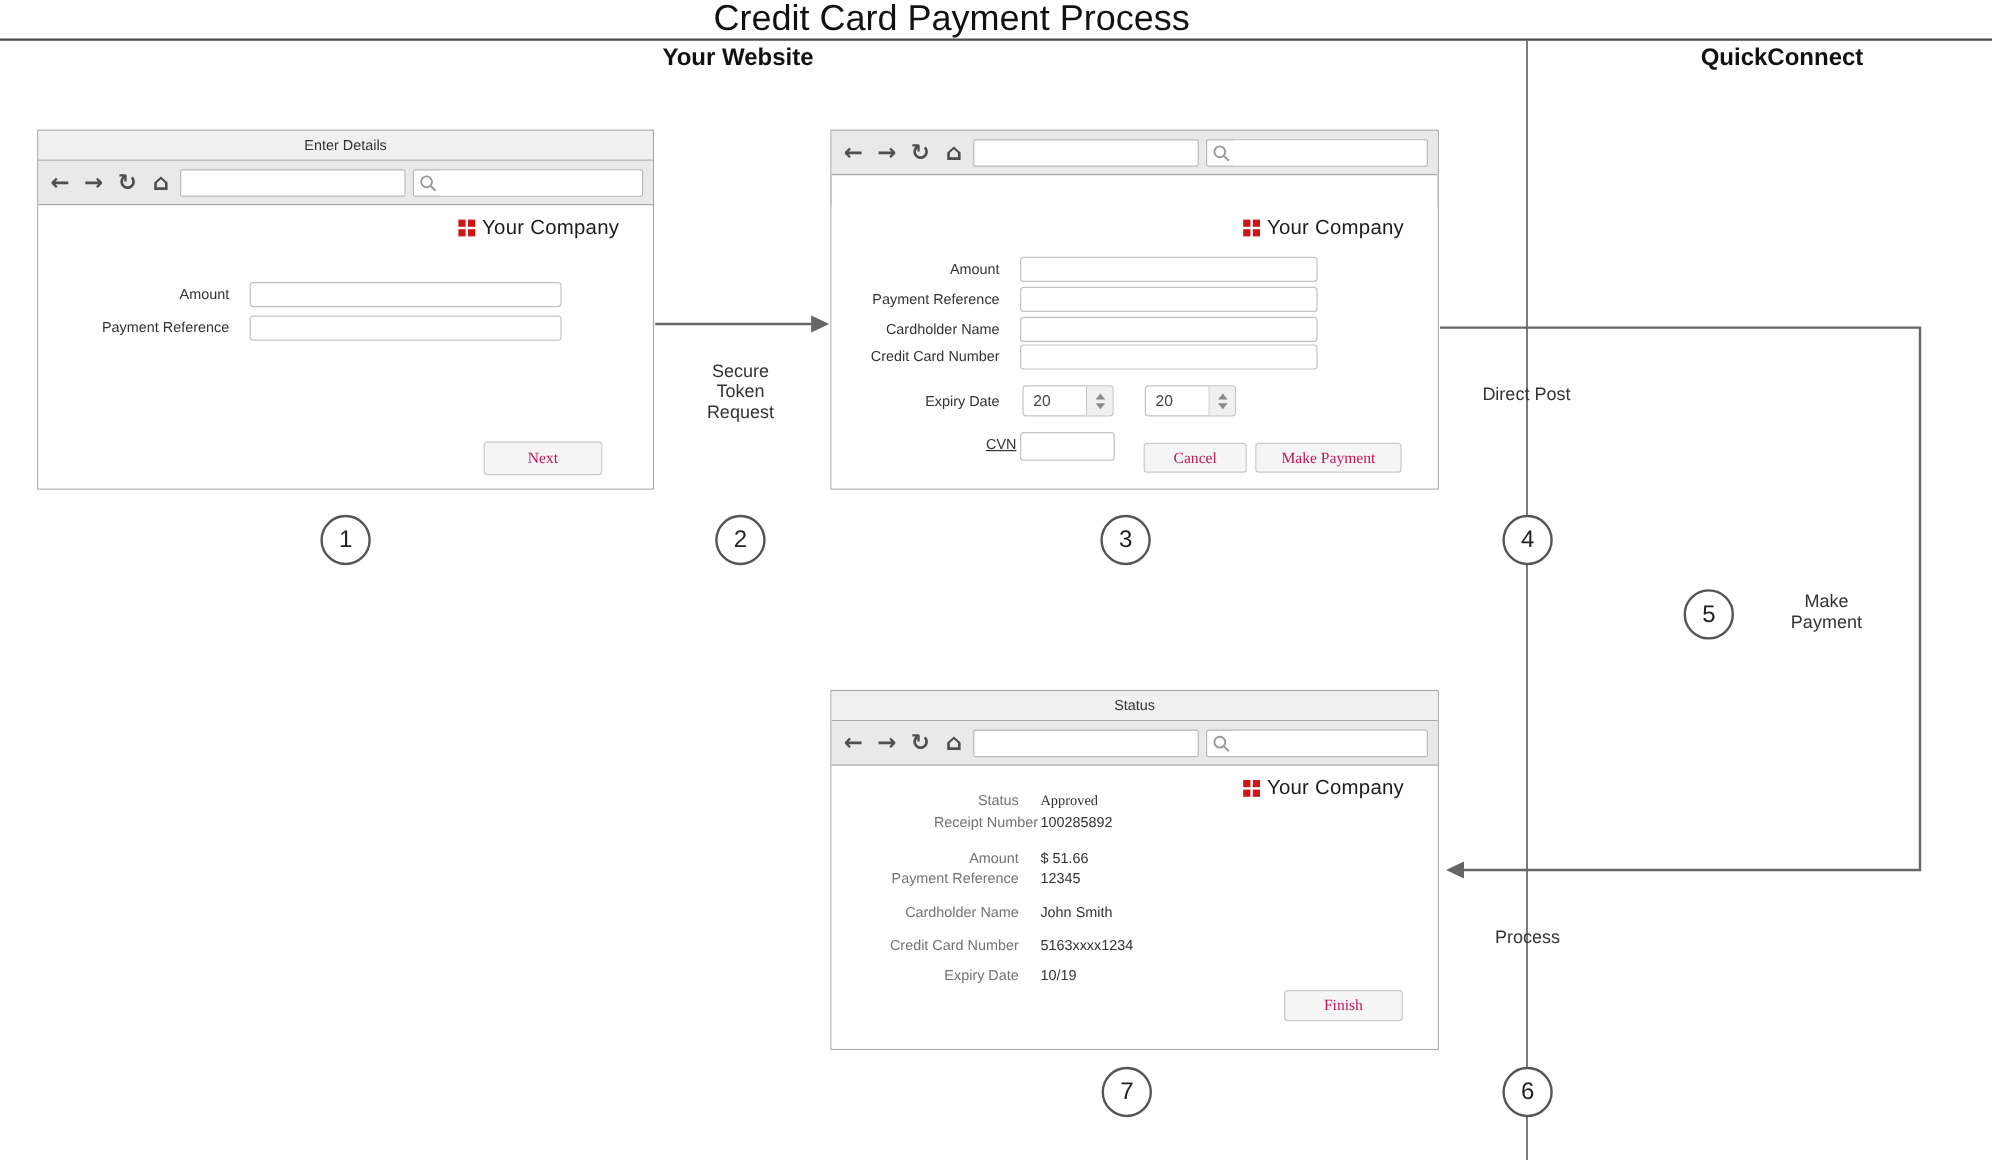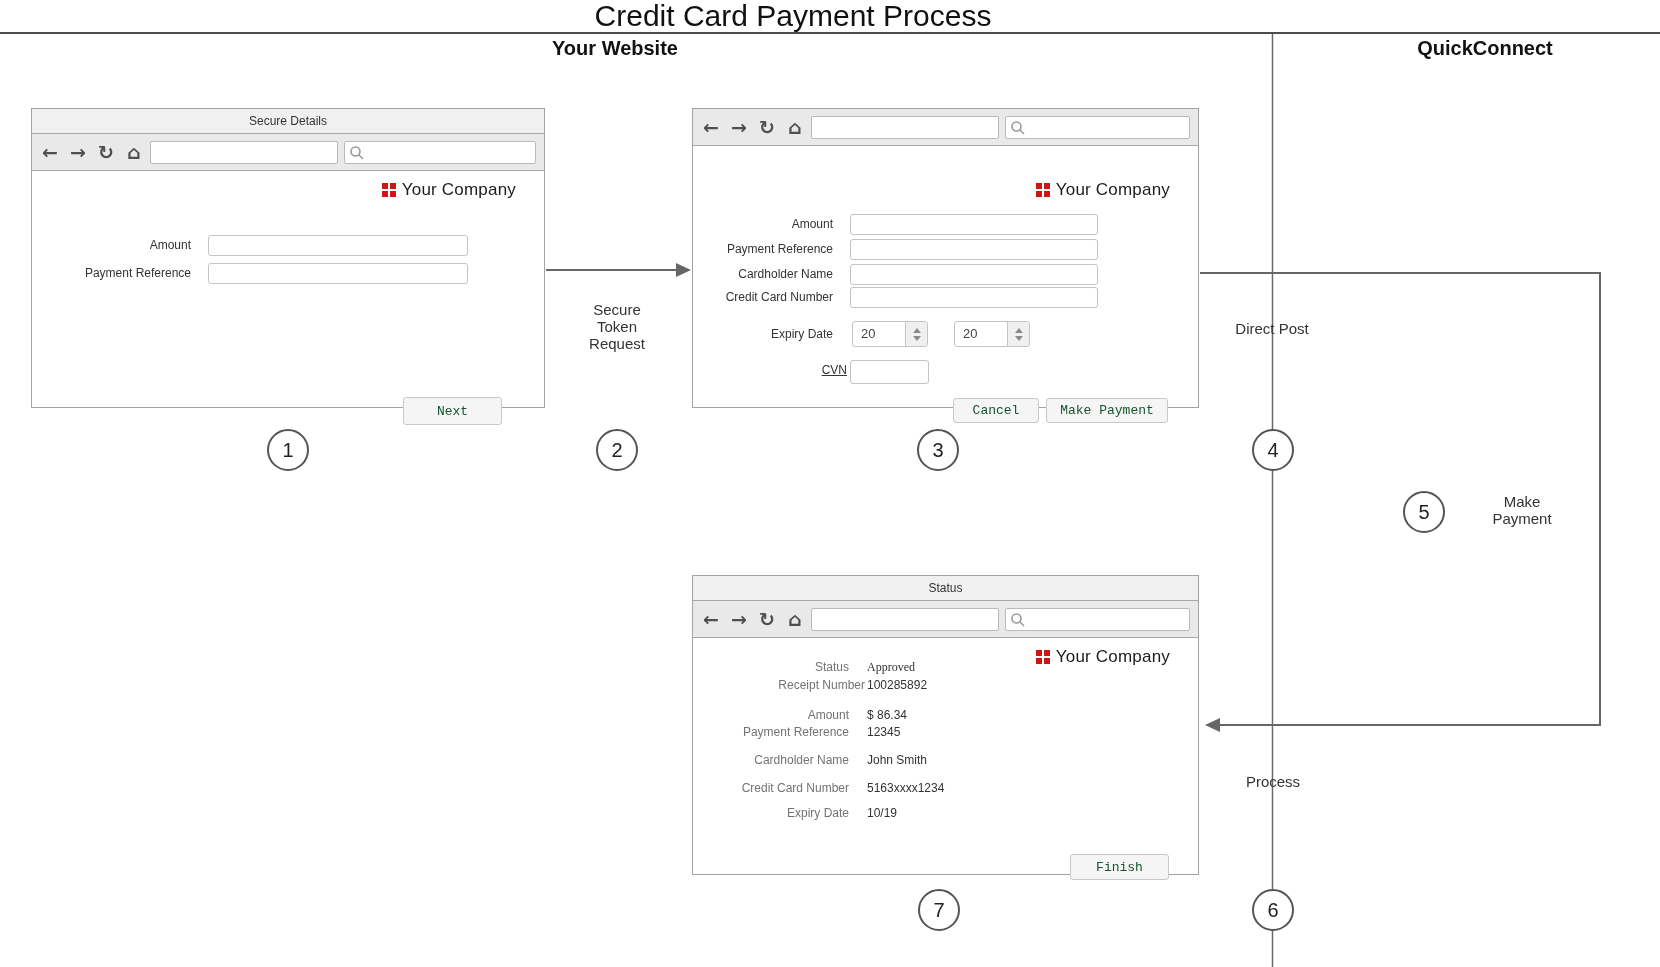--- a/index.html
+++ b/index.html
@@ -30,21 +30,21 @@
   .logo { position:absolute; right:28px; top:8px; display:flex; align-items:center; gap:6px; }
   .logo-mark { width:14px; height:14px; display:grid; grid-template-columns:6px 6px; grid-template-rows:6px 6px; gap:2px; }
   .logo-mark span { background:#cc1616; }
   .logo-text { font-size:17px; color:#1c1c1c; letter-spacing:0.2px; white-space:nowrap; }
 
   .field-label { position:absolute; height:20px; line-height:20px; font-size:12px; color:#333;
     text-align:right; white-space:nowrap; }
   .text-input { position:absolute; height:21px; background:#fff; border:1px solid #c4c4c4; border-radius:3px;
     font-size:12px; padding:0 5px; }
   .btn { position:absolute; background:#f5f5f5; border:1px solid #c9c9c9; border-radius:3px;
-    font-size:13px; color:#14532d; text-align:center; cursor:pointer; font-family:Liberation Mono, monospace;margin-top:29px; }
+    font-size:13px; color:#be185d; text-align:center; cursor:pointer; font-family:Liberation Serif, serif; }
 
   .spinner { position:absolute; height:26px; background:#fff; border:1px solid #c4c4c4; border-radius:3px; display:flex; }
   .spin-value { flex:1; font-size:13px; color:#444; padding:4px 0 0 8px; }
   .spin-btn { width:22px; border-left:1px solid #c4c4c4; background:#f0f0f0; border-radius:0 3px 3px 0;
     display:flex; flex-direction:column; align-items:center; justify-content:center; gap:3px; cursor:pointer; }
   .tri-up { width:0; height:0; border-left:4px solid transparent; border-right:4px solid transparent; border-bottom:5px solid #8a8a8a; }
   .tri-down { width:0; height:0; border-left:4px solid transparent; border-right:4px solid transparent; border-top:5px solid #8a8a8a; }
 
   .circle { position:absolute; width:42px; height:42px; border:2px solid #555; border-radius:50%;
     background:#fff; text-align:center; line-height:38px; font-size:20px; color:#222; z-index:3; }
@@ -65,21 +65,21 @@
     <polygon points="691,270 676,263 676,277" fill="#666"></polygon>
     <polyline points="1200,273 1600,273 1600,725 1219,725" fill="none" stroke="#666" stroke-width="2"></polyline>
     <polygon points="1205,725 1220,718 1220,732" fill="#666"></polygon>
   </svg>
 
   <div class="diagram-title">Credit Card Payment Process</div>
   <div class="lane-header" style="left:465px;">Your Website</div>
   <div class="lane-header" style="left:1335px;">QuickConnect</div>
 
   <div class="window" style="left:31px; top:108px; width:514px; height:300px;">
-    <div class="titlebar">Secure Details</div>
+    <div class="titlebar">Enter Details</div>
     <div class="toolbar">
       <span class="tool-icon" style="left:6px;">←</span>
       <span class="tool-icon" style="left:34px;">→</span>
       <span class="tool-icon" style="left:62px;">↻</span>
       <span class="tool-icon" style="left:90px;">⌂</span>
       <input class="addr" style="">
       <div class="search-wrap">
         <svg class="mag" width="16" height="16">
           <circle cx="6.5" cy="6.5" r="4.5" fill="none" stroke="#9a9a9a" stroke-width="1.6"></circle>
           <line x1="10" y1="10" x2="14" y2="14" stroke="#9a9a9a" stroke-width="1.6"></line>
@@ -187,21 +187,21 @@
             <span></span>
             <span></span>
           </span>
         <span class="logo-text">Your Company</span>
       </div>
       <div class="row-label" style="left:0; top:19px;  width:156px;">Status</div>
       <div class="row-value" style="left:174px; top:19px;font-family:Liberation Serif, serif;">Approved</div>
       <div class="row-label" style="left:16px; top:37px;  width:156px;">Receipt Number</div>
       <div class="row-value" style="left:174px; top:37px;">100285892</div>
       <div class="row-label" style="left:0; top:67px;  width:156px;">Amount</div>
-      <div class="row-value" style="left:174px; top:67px;">$ 86.34</div>
+      <div class="row-value" style="left:174px; top:67px;">$ 51.66</div>
       <div class="row-label" style="left:0; top:84px;  width:156px;">Payment Reference</div>
       <div class="row-value" style="left:174px; top:84px;">12345</div>
       <div class="row-label" style="left:0; top:112px; width:156px;">Cardholder Name</div>
       <div class="row-value" style="left:174px; top:112px;">John Smith</div>
       <div class="row-label" style="left:0; top:140px; width:156px;">Credit Card Number</div>
       <div class="row-value" style="left:174px; top:140px;">5163xxxx1234</div>
       <div class="row-label" style="left:0; top:165px; width:156px;">Expiry Date</div>
       <div class="row-value" style="left:174px; top:165px;">10/19</div>
       <button class="btn" style="left:377px; top:186px; width:99px; height:26px;">Finish</button>
     </div>

